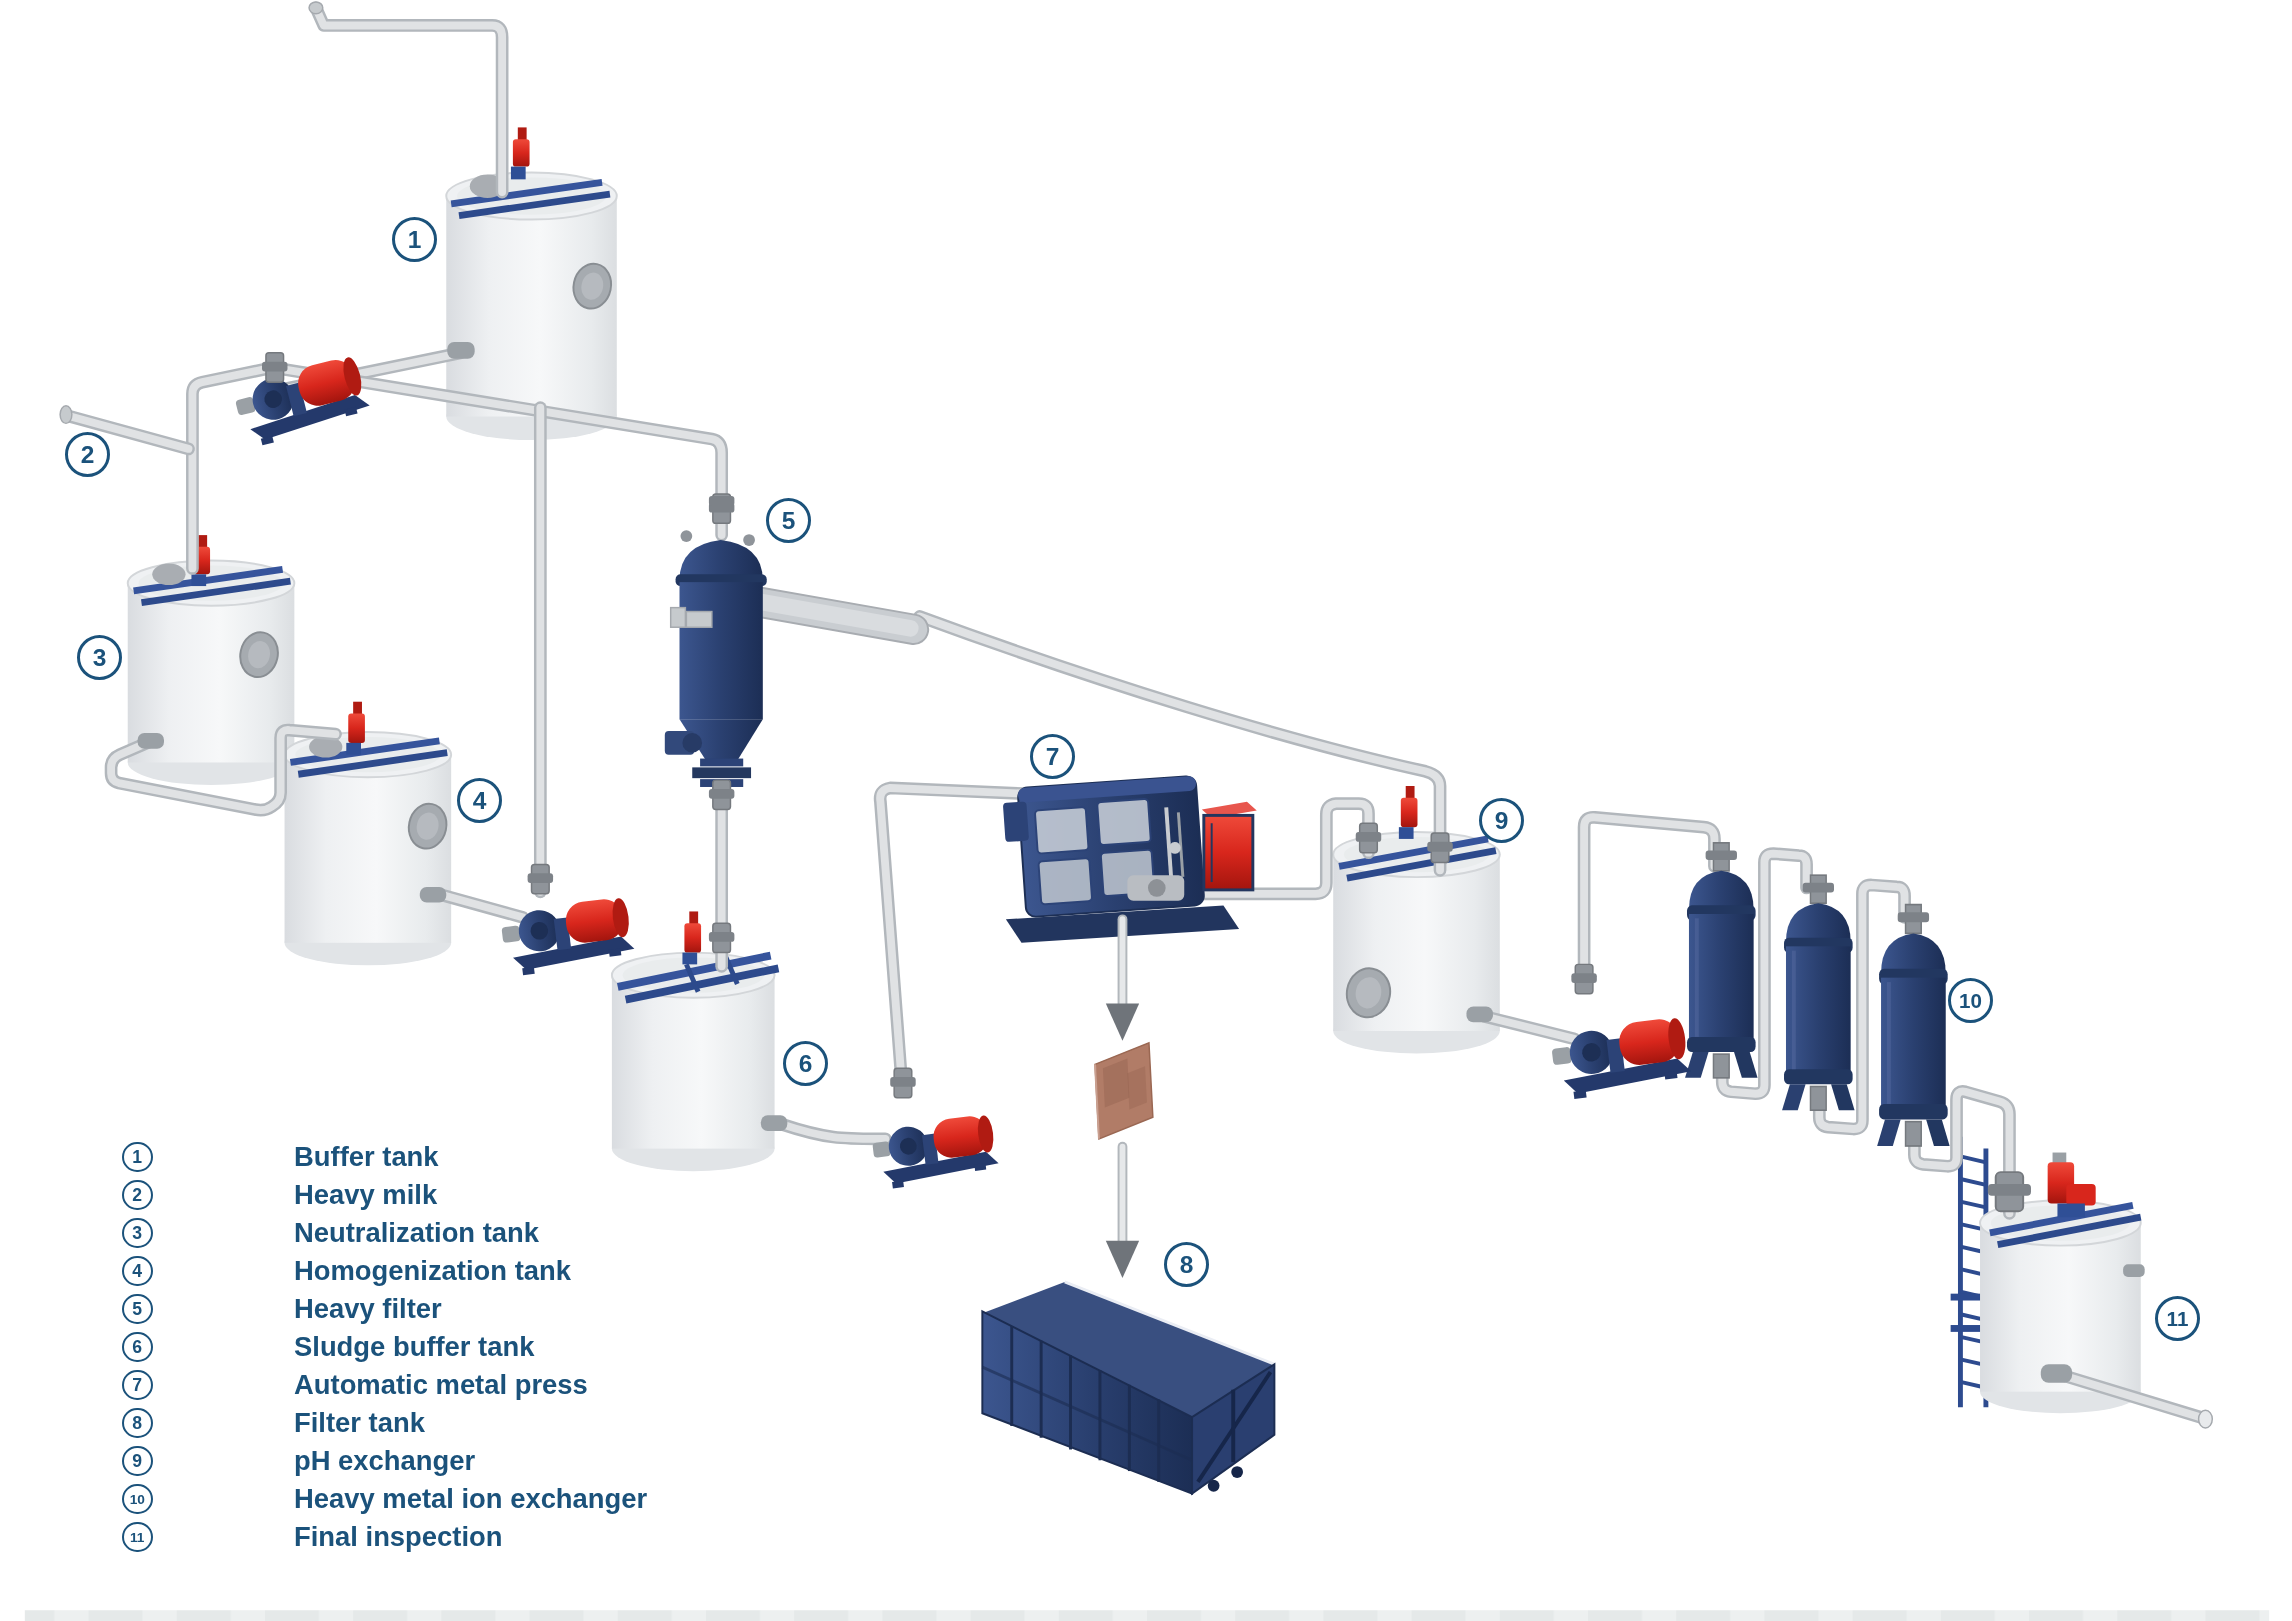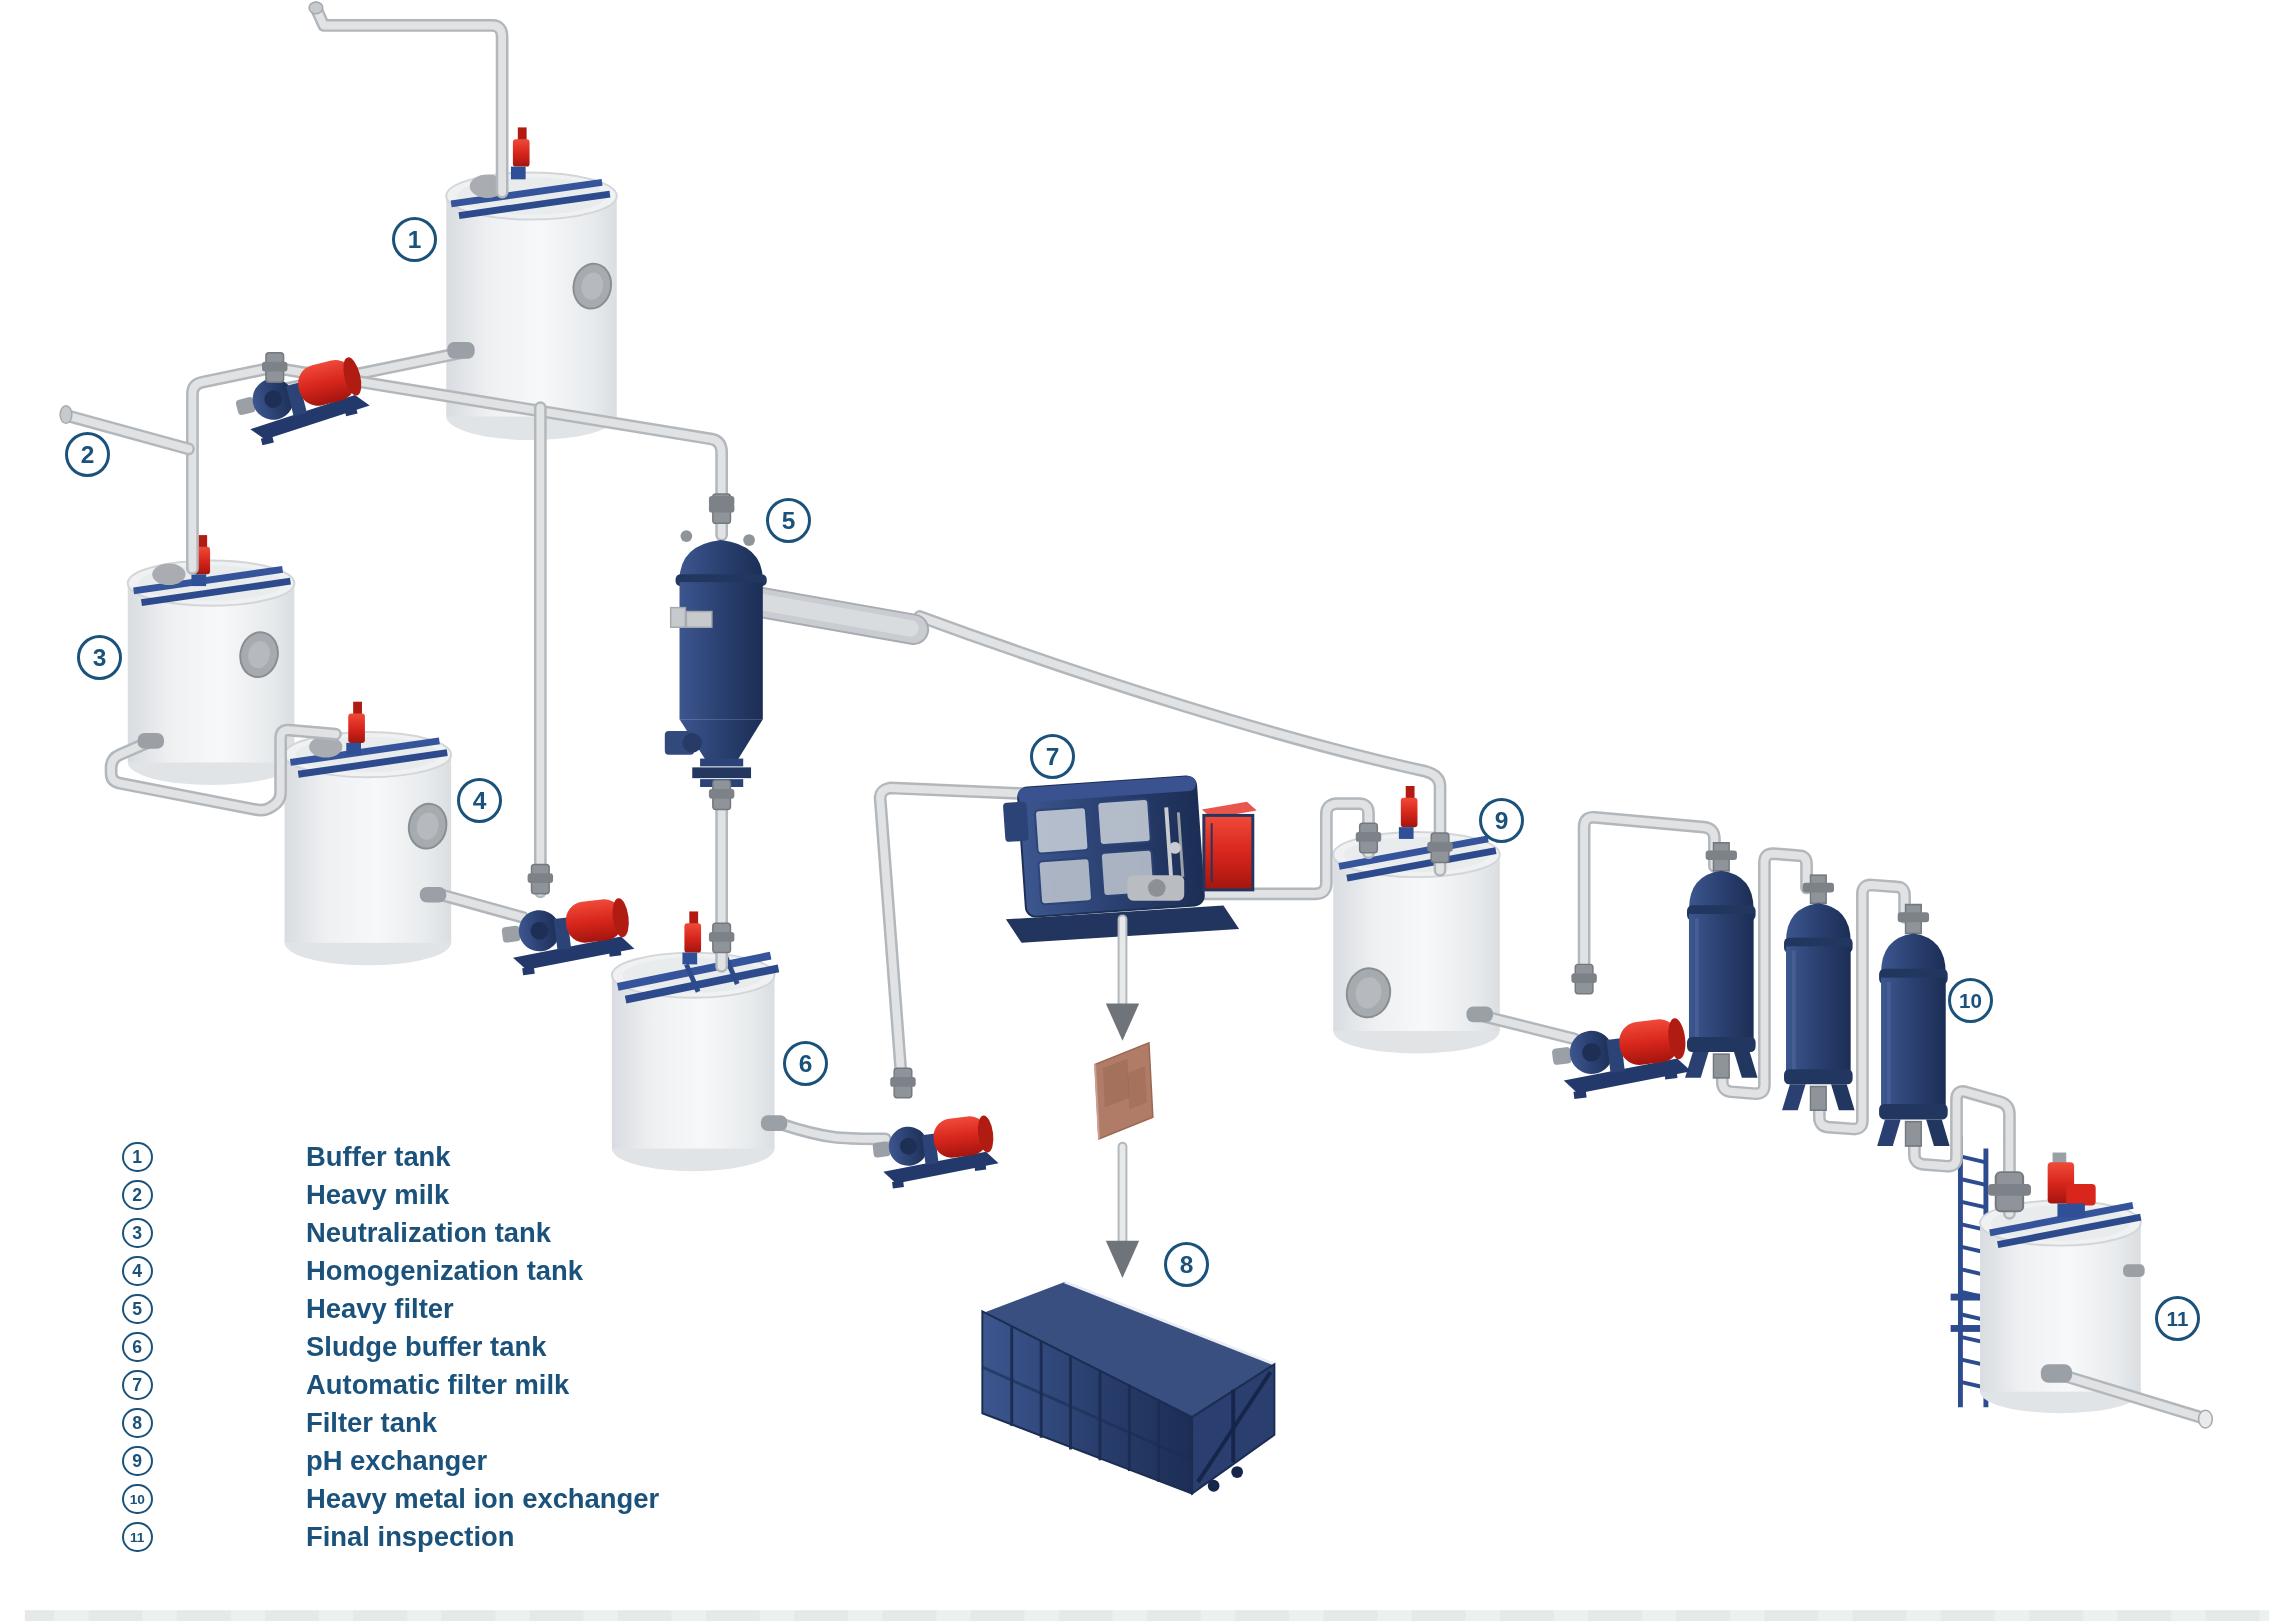--- a/index.html
+++ b/index.html
@@ -13,21 +13,21 @@
   .ai{fill:none;stroke:#e6e8ea;stroke-width:6;stroke-linecap:round;}
   
   .title{position:absolute;left:841px;top:84px;width:627px;text-align:center;color:#1b527b;
          font-weight:bold;font-size:52px;line-height:1.22;letter-spacing:-0.5px;}
   
   .legend{position:absolute;left:120px;top:1139px;}
   .lrow{position:relative;height:38px;white-space:nowrap;}
   .lcirc{position:absolute;left:2px;top:2.9px;width:26.5px;height:26.5px;border:2.9px solid #1b527b;border-radius:50%;
          color:#1b527b;font-weight:bold;font-size:17.6px;display:flex;align-items:center;justify-content:center;background:#fff;}
   .lrow.small .lcirc{font-size:13.7px;}
-  .llabel{position:absolute;left:174px;top:0;color:#1b527b;font-weight:bold;font-size:27.4px;line-height:36px;margin-left:12px;}
+  .llabel{position:absolute;left:174px;top:0;color:#1b527b;font-weight:bold;font-size:27.4px;line-height:36px;}
   
   .marker{position:absolute;width:39px;height:39px;border:3.4px solid #1b527b;border-radius:50%;background:#fff;
           color:#1b527b;font-weight:bold;font-size:24.5px;display:flex;align-items:center;justify-content:center;}
   .marker.two{font-size:20.6px;}
 </style>
 </head>
 <body>
 
 <div class="stage">
 
@@ -464,21 +464,21 @@
   <div class="lrow">
     <span class="lcirc">
           <span>6</span>
         </span>
     <span class="llabel">Sludge buffer tank</span>
   </div>
   <div class="lrow">
     <span class="lcirc">
           <span>7</span>
         </span>
-    <span class="llabel">Automatic filter milk</span>
+    <span class="llabel">Automatic metal press</span>
   </div>
   <div class="lrow">
     <span class="lcirc">
           <span>8</span>
         </span>
     <span class="llabel">Filter tank</span>
   </div>
   <div class="lrow">
     <span class="lcirc">
           <span>9</span>

